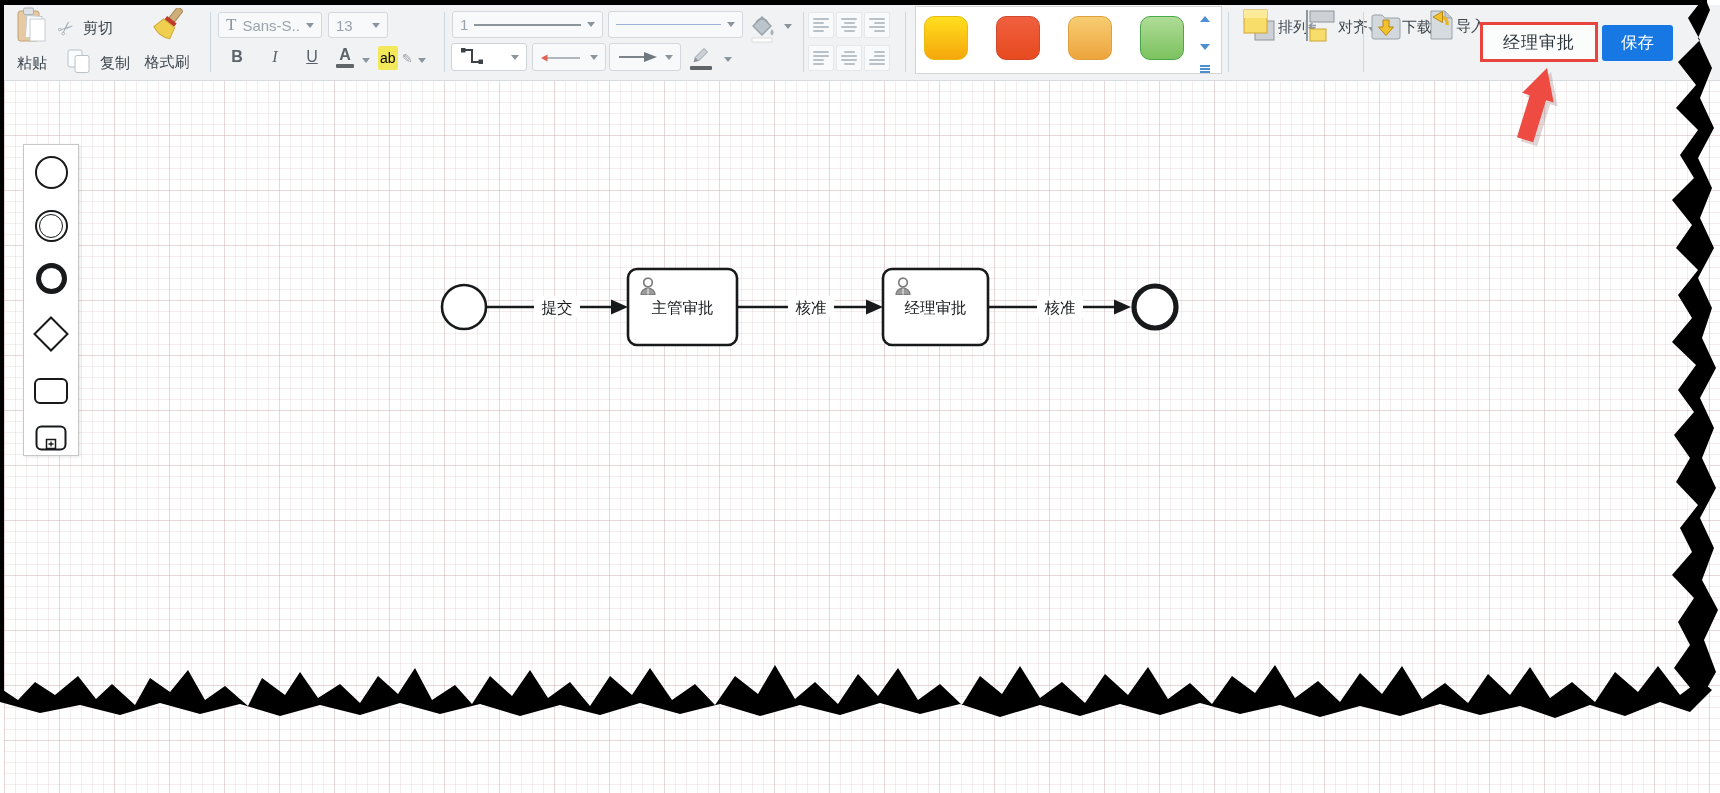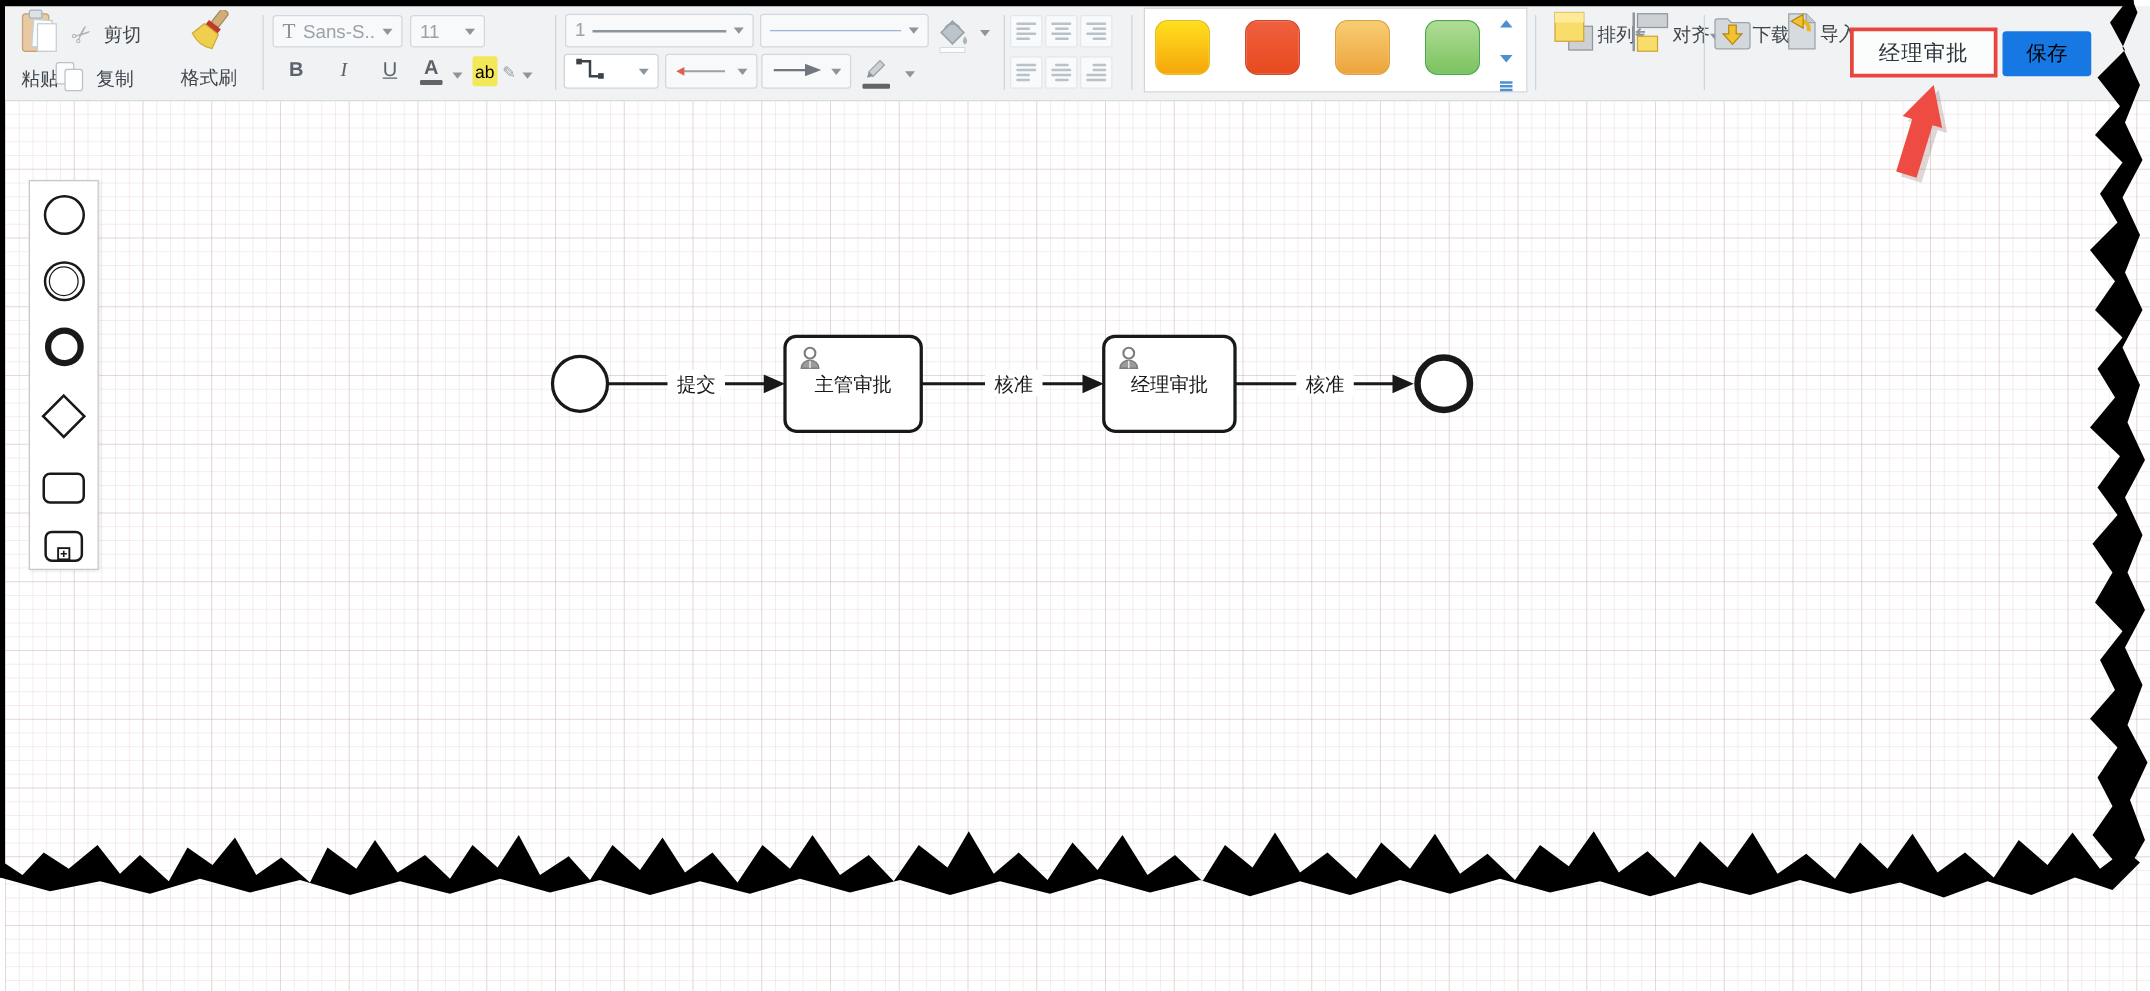--- a/index.html
+++ b/index.html
@@ -64,21 +64,21 @@
   .scroll-lines i{display:block;width:10px;height:1.5px;background:#4d8fd1;}
 
   .action-btn{display:flex;flex-direction:row;align-items:center;cursor:pointer;}
   .simulate{
     position:absolute;left:1480px;top:17px;width:118px;height:40px;box-sizing:border-box;
     border:3px solid #e8453e;display:flex;align-items:center;justify-content:center;
     font-size:17px;color:#2c343b;letter-spacing:1px;cursor:pointer;background:#fbfcfc;
   }
   .save{
     position:absolute;left:1602px;top:20px;width:71px;height:36px;border-radius:3px;
-    background:#1878e3;color:#000000;display:flex;align-items:center;justify-content:center;
+    background:#1878e3;color:#ffffff;display:flex;align-items:center;justify-content:center;
     font-size:16.5px;cursor:pointer;
   }
 
   
   .palette{
     position:absolute;left:23px;top:144px;width:56px;height:312px;box-sizing:border-box;
     background:#fff;border:1px solid #c7c7c7;box-shadow:1px 1px 3px rgba(0,0,0,.10);
     display:flex;flex-direction:column;align-items:center;padding-top:11px;gap:21px;z-index:5;
   }
   .shape-circle{width:33px;height:33px;border:2px solid #17191b;border-radius:50%;box-sizing:border-box;cursor:pointer;}
@@ -108,21 +108,21 @@
           </g>
         <rect x="13" y="12" width="15" height="22" fill="#fff" stroke="#c6cdd3"></rect>
       </svg>
     </span>
     <span class="tb-label">粘贴</span>
   </div>
   <div class="abs small-btn" style="left:58px;top:12px;">
     <span style="font-size:19px;color:#a9b3bc;display:inline-block;transform:rotate(-40deg);">✂</span>
     <span class="tb-label">剪切</span>
   </div>
-  <div class="abs small-btn" style="left:44px;top:44px;">
+  <div class="abs small-btn" style="left:67px;top:44px;">
     <span>
       <svg width="24" height="25" viewBox="0 0 24 25">
         <rect x="1" y="1" width="14" height="17" rx="2" fill="#fbfcfd" stroke="#b9c2ca"></rect>
         <rect x="8" y="6.5" width="14" height="17" rx="2" fill="#fff" stroke="#b9c2ca"></rect>
       </svg>
     </span>
     <span class="tb-label">复制</span>
   </div>
   <div class="abs big-btn" style="left:138px;top:3px;width:58px;height:64px;">
     <span>
@@ -138,21 +138,21 @@
   </div>
 
   <div class="tb-sep" style="left:210px;"></div>
 
   <div class="abs dd-box" style="left:218px;top:7px;width:104px;height:26px;">
     <span style="color:#8a949c;font-family:'Liberation Serif',serif;font-size:17px;">T</span>
     <span class="dd-text" style="flex:1;">Sans-S...</span>
     <span class="caret"></span>
   </div>
   <div class="abs dd-box" style="left:328px;top:7px;width:60px;height:26px;">
-    <span class="dd-text" style="flex:1;">11</span>
+    <span class="dd-text" style="flex:1;">13</span>
     <span class="caret"></span>
   </div>
   <div class="abs" style="left:224px;top:43px;width:26px;text-align:center;">
     <span class="fmt-letter" style="font-weight:bold;">B</span>
   </div>
   <div class="abs" style="left:262px;top:43px;width:26px;text-align:center;">
     <span class="fmt-letter" style="font-style:italic;font-family:'Liberation Serif',serif;">I</span>
   </div>
   <div class="abs" style="left:299px;top:43px;width:26px;text-align:center;">
     <span class="fmt-letter" style="text-decoration:underline;">U</span>

